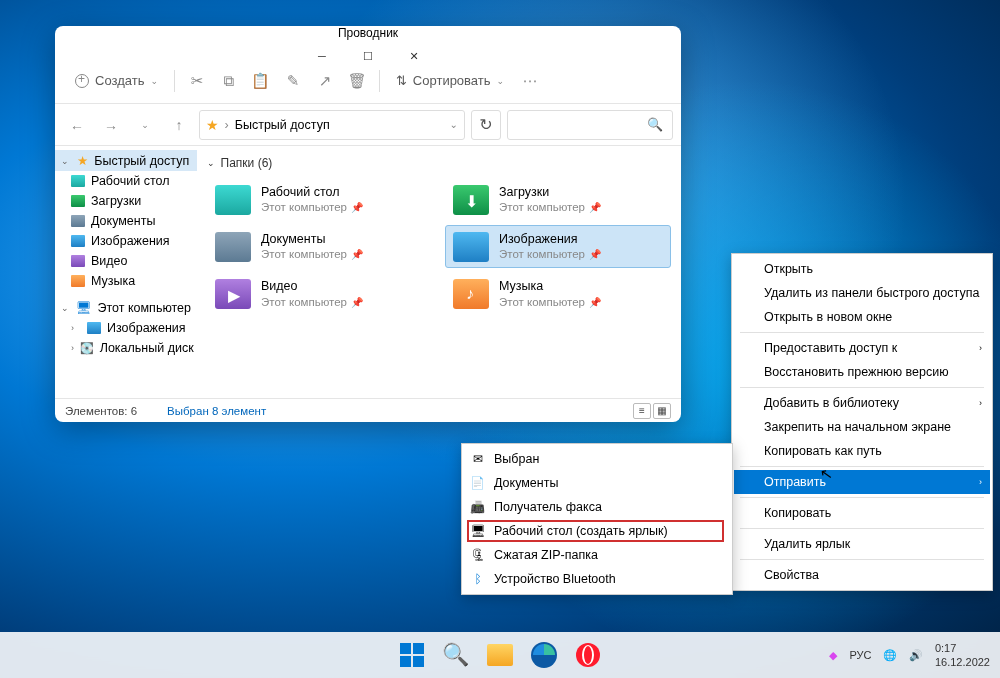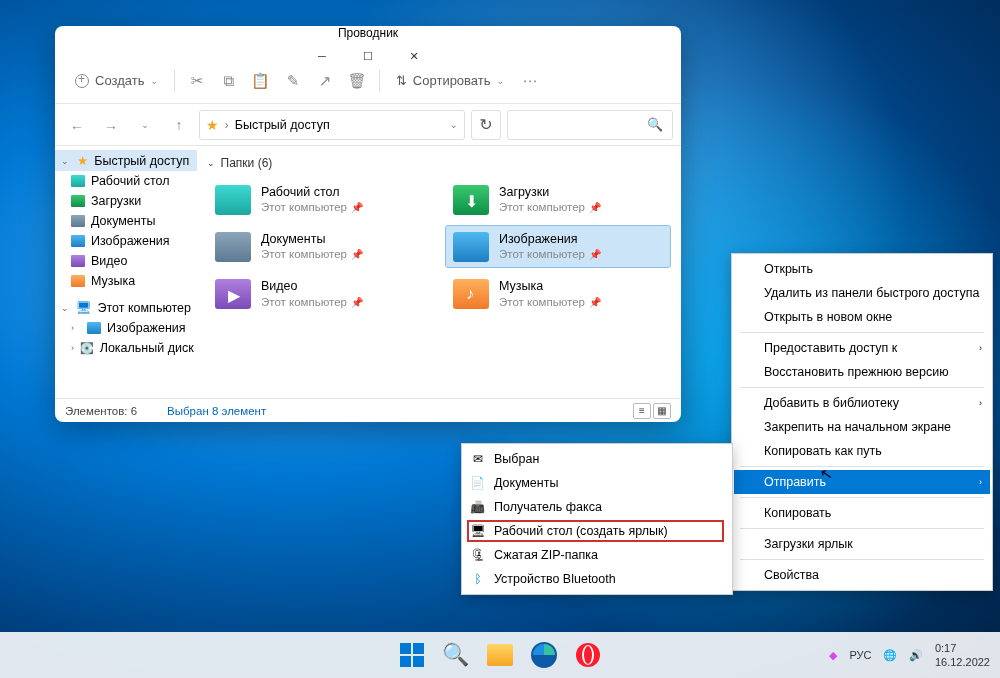--- a/index.html
+++ b/index.html
@@ -282,21 +282,21 @@
   <div class="ctx-item hl">
       <span>Отправить</span>
       <span class="arrow">›</span>
     </div>
   <div class="ctx-sep"></div>
   <div class="ctx-item">
       <span>Копировать</span>
     </div>
   <div class="ctx-sep"></div>
   <div class="ctx-item">
-      <span>Загрузки ярлык</span>
+      <span>Удалить ярлык</span>
     </div>
   <div class="ctx-sep"></div>
   <div class="ctx-item">
       <span>Свойства</span>
     </div>
 </div>
 
 <div class="ctx" style="left:461px; top:443px; width:272px">
   <div class="ctx-item">
       <span class="ctx-ico">✉</span>

